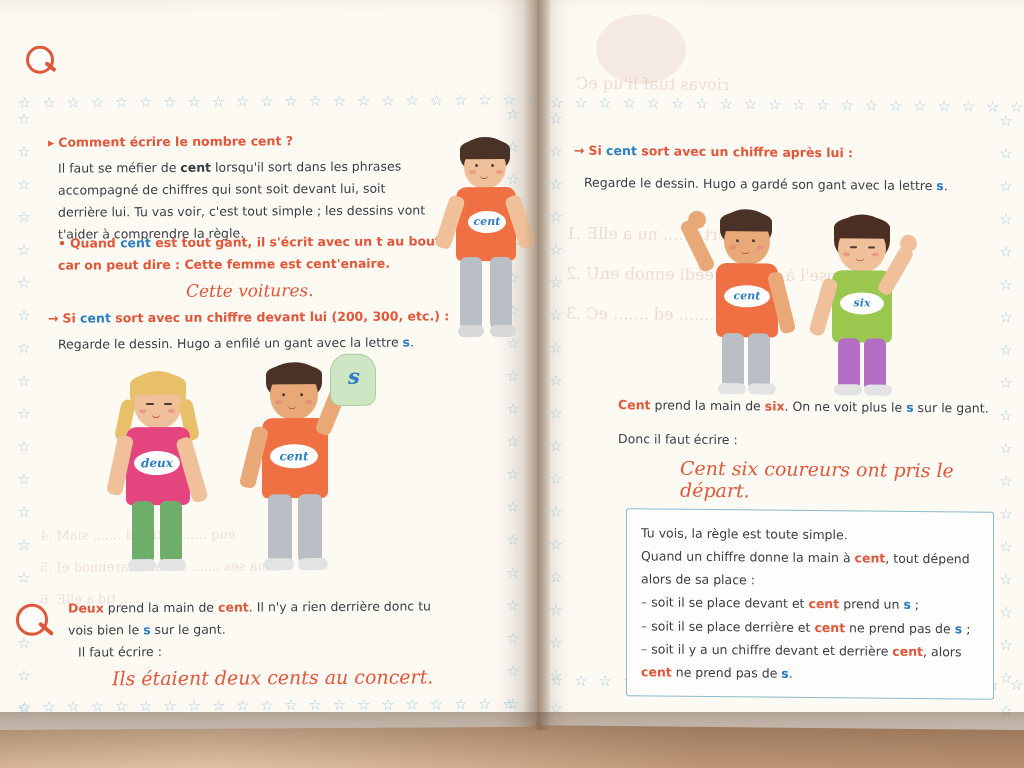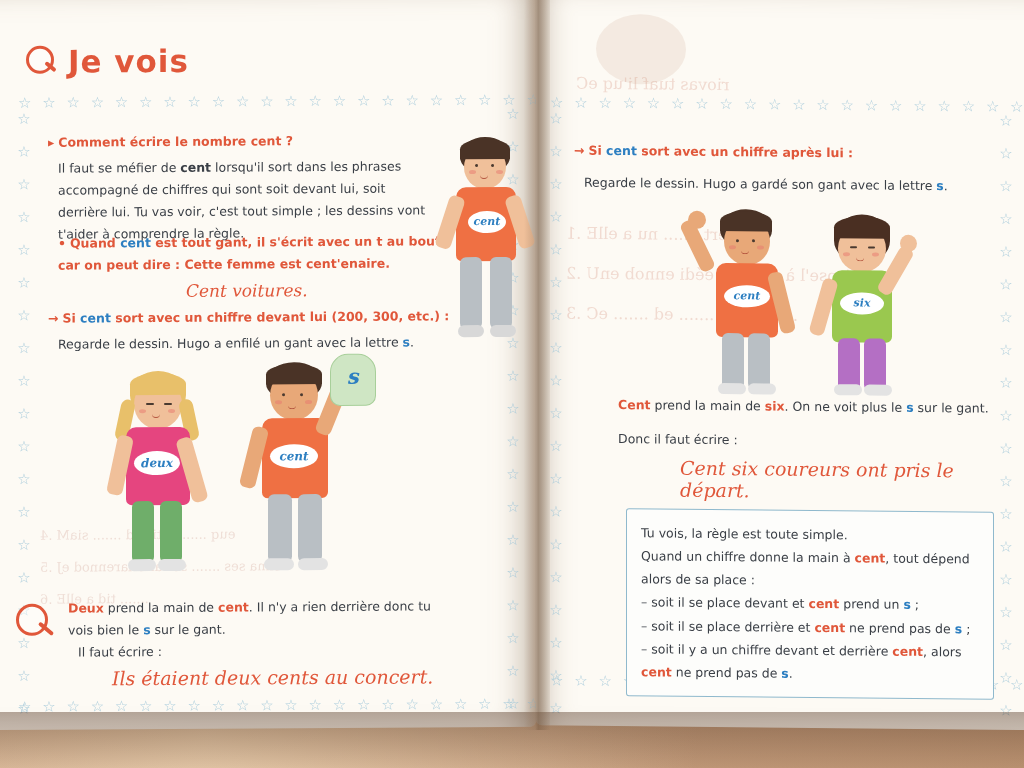--- a/index.html
+++ b/index.html
@@ -255,39 +255,38 @@
 
         <div class="star-band" style="left:18px; top:96px; width:500px;">☆ ☆ ☆ ☆ ☆ ☆ ☆ ☆ ☆ ☆ ☆ ☆ ☆ ☆ ☆ ☆ ☆ ☆ ☆ ☆ ☆ ☆ ☆ ☆ ☆ ☆ ☆ ☆ ☆ ☆</div>
         <div class="star-band vert" style="left:16px; top:110px; height:580px;">☆ ☆ ☆ ☆ ☆ ☆ ☆ ☆ ☆ ☆ ☆ ☆ ☆ ☆ ☆ ☆ ☆ ☆ ☆ ☆ ☆ ☆ ☆ ☆ ☆ ☆</div>
         <div class="star-band vert" style="left:505px; top:108px; height:580px;">☆ ☆ ☆ ☆ ☆ ☆ ☆ ☆ ☆ ☆ ☆ ☆ ☆ ☆ ☆ ☆ ☆ ☆ ☆ ☆ ☆ ☆ ☆ ☆ ☆ ☆</div>
         <div class="star-band" style="left:18px; top:700px; width:500px;">☆ ☆ ☆ ☆ ☆ ☆ ☆ ☆ ☆ ☆ ☆ ☆ ☆ ☆ ☆ ☆ ☆ ☆ ☆ ☆ ☆ ☆ ☆ ☆ ☆ ☆ ☆ ☆ ☆ ☆</div>
 
         <div class="magnifier" style="left:26px; top:46px;">
           <div class="lens"></div>
           <div class="handle"></div>
         </div>
-        <div class="title" style="left:68px; top:44px;">Je vois</div>
 
         <div class="block" style="left:48px; top:132px; width:400px;">
           <span class="arrow">▸</span>
           <span class="bullet-line">
             Comment écrire le nombre <span class="kw-red">cent</span> ?
           </span>
         </div>
         <div class="block" style="left:58px; top:158px; width:380px;">
           Il faut se méfier de <span class="kw-dark">cent</span> lorsqu'il sort dans les phrases accompagné de chiffres qui sont soit devant lui, soit derrière lui. Tu vas voir, c'est tout simple&nbsp;; les dessins vont t'aider à comprendre la règle.
         </div>
 
         <div class="block" style="left:58px; top:233px; width:400px;">
           <span class="arrow">•</span>
           <span class="bullet-line">
             Quand <span class="kw-blue">cent</span> est <span class="kw-dark" style="color:#e0573a">tout gant</span>, il s'écrit avec un <span class="kw-dark" style="color:#e0573a">t</span> au bout car on peut dire&nbsp;: <span class="kw-red">Cette femme est cent'enaire.</span>
           </span>
         </div>
-        <div class="hand" style="position:absolute; left:186px; top:282px;">Cent voitures.</div>
+        <div class="hand" style="position:absolute; left:186px; top:282px;">Cette voitures.</div>
 
         <div class="block" style="left:48px; top:308px; width:420px;">
           <span class="arrow">→</span>
           <span class="bullet-line">
             Si <span class="kw-blue">cent</span> sort avec un chiffre devant lui (200, 300, etc.)&nbsp;:
           </span>
         </div>
         <div class="block" style="left:58px; top:334px; width:400px;">
           Regarde le dessin. Hugo a enfilé un gant avec la lettre <span class="kw-blue">s</span>.
         </div>

